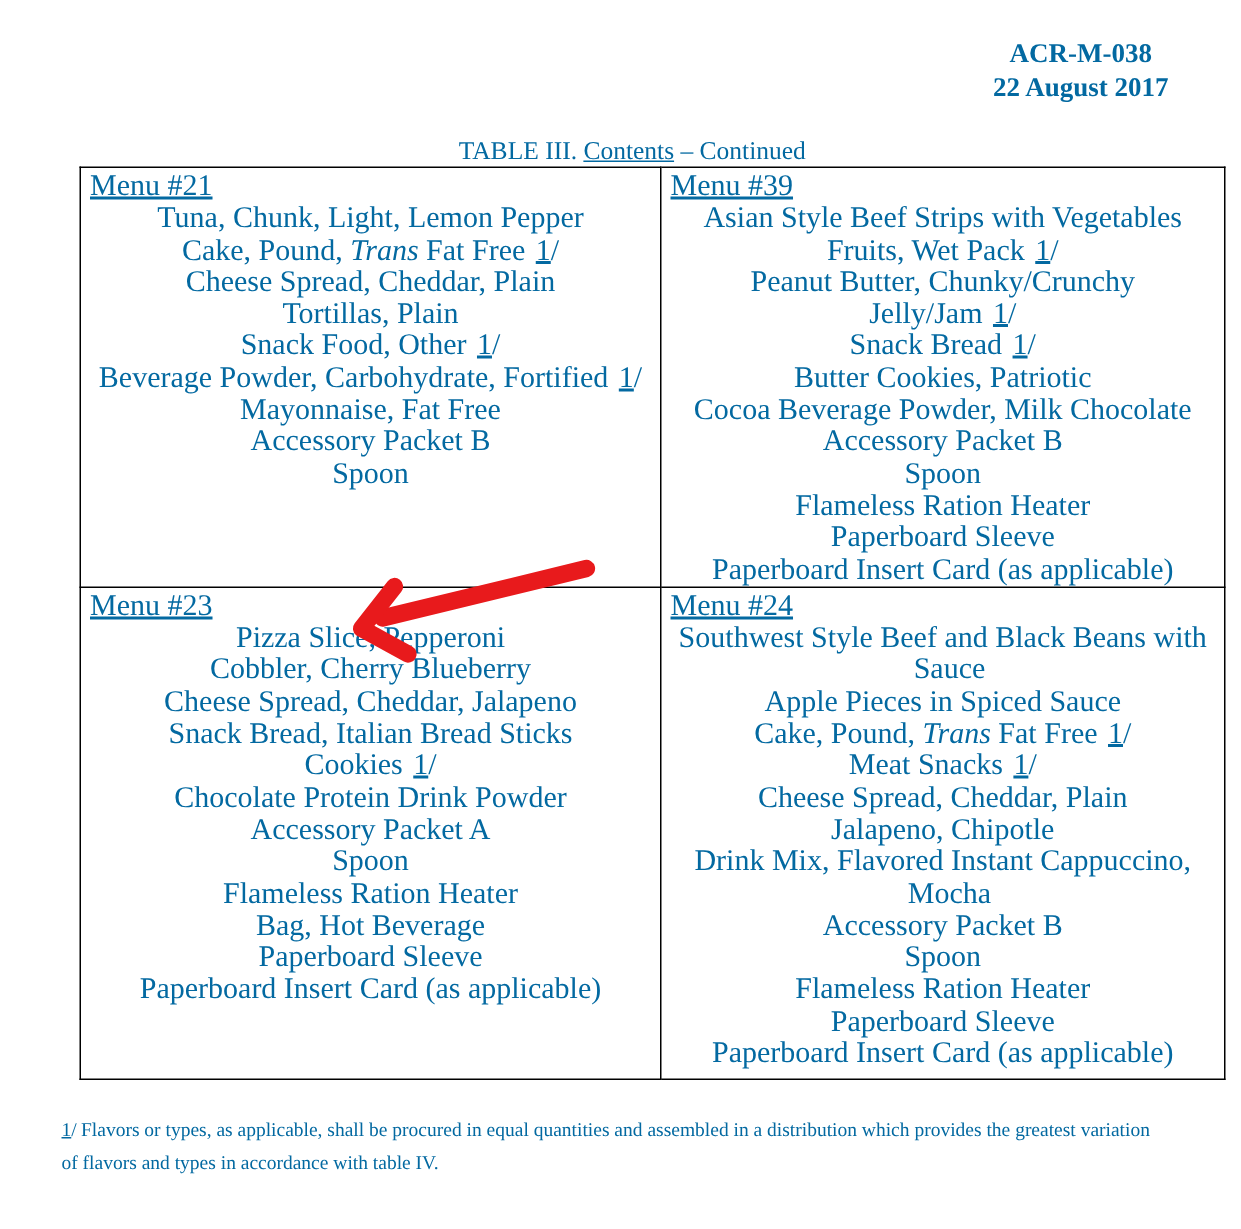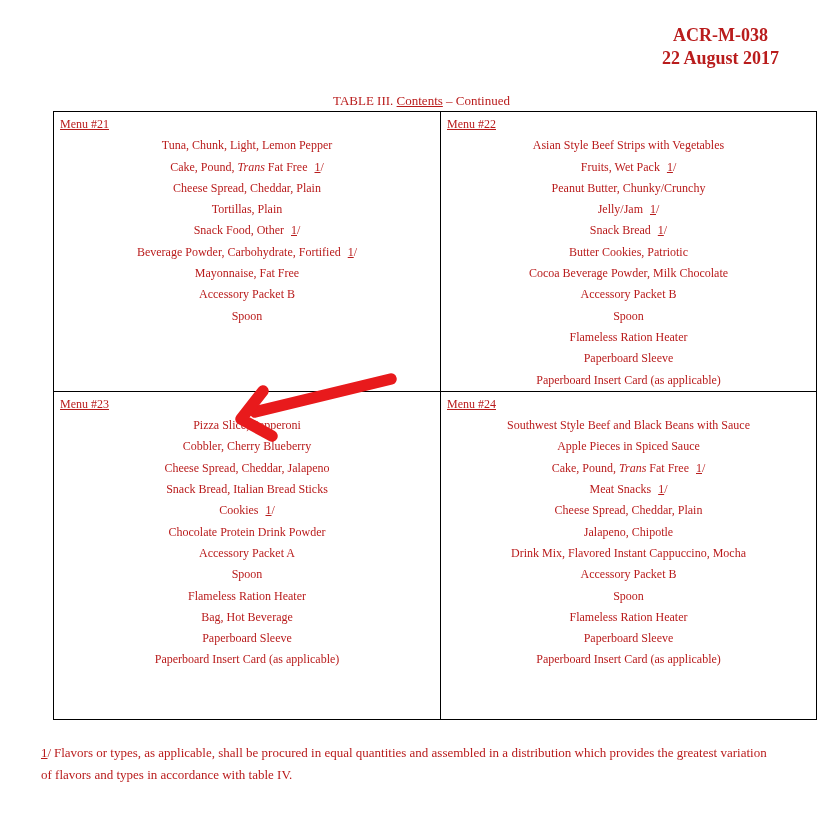--- a/index.html
+++ b/index.html
@@ -1,57 +1,57 @@
 <!DOCTYPE html>
 <html><head>
 <meta charset="utf-8">
 <style>
   html, body { margin: 0; padding: 0; background: #ffffff; }
   .page {
     position: relative;
     width: 827px;
     height: 819px;
     background: #ffffff;
-    color: #b91c1c;
+    color: #0369a1;
     font-family: "Liberation Serif", "DejaVu Serif", serif;
     overflow: hidden;
   }
   .doc-header {
     position: absolute;
     top: 24px;
     right: 48px;
     text-align: center;
     font-weight: bold;
     font-size: 18px;
     line-height: 23px;
     white-space: nowrap;
   }
   .table-title {
     position: absolute;
     top: 91px;
     left: 53px;
     width: 737px;
     text-align: center;
-    font-size: 13px;
+    font-size: 17px;
     line-height: 20px;
   }
   .table-title .u { text-decoration: underline; }
   .menu-table {
     position: absolute;
     left: 53px;
     top: 111px;
     width: 737px;
     border-collapse: collapse;
     table-layout: fixed;
   }
   .menu-table td {
     border: 1.5px solid #000000;
     vertical-align: top;
     padding: 2px 6px 0 6px;
-    font-size: 12px;
+    font-size: 20px;
     line-height: 21.3px;
   }
   .col-left  { width: 374px; }
   .col-right { width: 363px; }
   .row-top    td { height: 276px; }
   .row-bottom td { height: 325px; }
   .menu-title { text-decoration: underline; }
   .menu-item {
     padding-left: 9px;
     text-indent: -9px;
@@ -97,21 +97,21 @@
             <div class="menu-item"><span>Cake, Pound, </span><i>Trans</i><span> Fat Free</span><span class="note"><u>1</u>/</span></div>
             <div class="menu-item"><span>Cheese Spread, Cheddar, Plain</span></div>
             <div class="menu-item"><span>Tortillas, Plain</span></div>
             <div class="menu-item"><span>Snack Food, Other</span><span class="note"><u>1</u>/</span></div>
             <div class="menu-item"><span>Beverage Powder, Carbohydrate, Fortified</span><span class="note"><u>1</u>/</span></div>
             <div class="menu-item"><span>Mayonnaise, Fat Free</span></div>
             <div class="menu-item"><span>Accessory Packet B</span></div>
             <div class="menu-item"><span>Spoon</span></div>
           </td>
       <td class="col-right" id="menu-cell-1">
-            <div class="menu-title">Menu #22</div>
+            <div class="menu-title">Menu #39</div>
             <div class="menu-item"><span>Asian Style Beef Strips with Vegetables</span></div>
             <div class="menu-item"><span>Fruits, Wet Pack</span><span class="note"><u>1</u>/</span></div>
             <div class="menu-item"><span>Peanut Butter, Chunky/Crunchy</span></div>
             <div class="menu-item"><span>Jelly/Jam</span><span class="note"><u>1</u>/</span></div>
             <div class="menu-item"><span>Snack Bread</span><span class="note"><u>1</u>/</span></div>
             <div class="menu-item"><span>Butter Cookies, Patriotic</span></div>
             <div class="menu-item"><span>Cocoa Beverage Powder, Milk Chocolate</span></div>
             <div class="menu-item"><span>Accessory Packet B</span></div>
             <div class="menu-item"><span>Spoon</span></div>
             <div class="menu-item"><span>Flameless Ration Heater</span></div>

